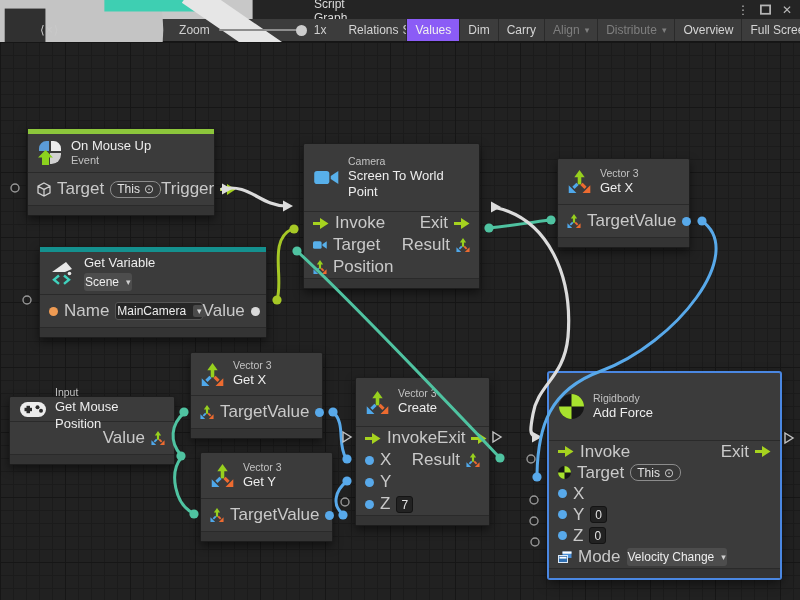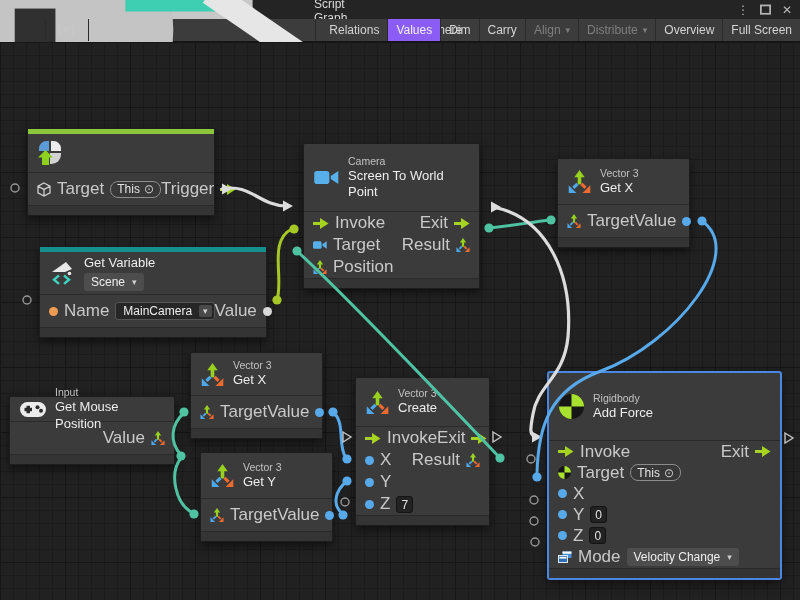--- a/index.html
+++ b/index.html
@@ -51,21 +51,21 @@
   .rl,.rr{display:flex;align-items:center;gap:6px;}
   .tok-text{font-size:17px;color:#c9c9c9;white-space:nowrap;}
   .tok-dot{width:9px;height:9px;border-radius:50%;flex:0 0 auto;}
   .tok-icon{display:flex;align-items:center;justify-content:center;flex:0 0 auto;}
   .nfooter{height:10px;background:#343434;border-top:1px solid #2a2a2a;}
   .pill{display:inline-flex;align-items:center;gap:4px;border:1px solid #8c8c8c;border-radius:8px;
         background:#383838;padding:0 6px;height:17px;font-size:12px;color:#e2e2e2;}
   .pill::after{content:"⊙";color:#c6c6c6;font-size:12px;line-height:1;}
   .field{display:inline-block;background:#222;border:1px solid #141414;border-radius:3px;min-width:16px;
          padding:0 4px;height:17px;line-height:16px;font-size:12px;color:#e2e2e2;text-align:center;}
-  .select{display:inline-flex;align-items:center;background:#4d4d4d;border-radius:3px;padding:0 7px;height:18px;
+  .select{display:inline-flex;align-items:center;background:#4d4d4d;border-radius:3px;padding:0 1px;height:18px;
           font-size:12px;color:#eee;white-space:nowrap;}
   .select::after{content:"▾";font-size:9px;margin-left:7px;color:#cfcfcf;}
   .select.dark{background:#262626;border:1px solid #555;}
   .select.dark::after{background:#4a4a4a;margin:0 -5px 0 7px;padding:1px 4px;border-radius:2px;}
 </style>
 </head>
 <body>
 
 <div id="stage">
   <div id="tabbar">
@@ -123,20 +123,27 @@
       <span class="tok-icon">
           <svg width="100%" height="100%" viewBox="0 0 16 14" preserveAspectRatio="xMidYMid meet">
             <rect x="0.5" y="0.5" width="5.5" height="5.5" fill="#3ecfb2"></rect>
             <path d="M5 5l8 5.5M6 4l6-1.5" stroke="#e6e6e6" stroke-width="1.3" fill="none"></path>
             <circle cx="13.3" cy="10.8" r="2" fill="#e6e6e6"></circle>
             <circle cx="12.6" cy="2.2" r="1.5" fill="#e6e6e6"></circle>
           </svg>
         </span>
       <span>Sphere</span>
     </div>
+    <div id="zoomgrp">
+      <span>Zoom</span>
+      <div id="slider">
+        <div id="knob"></div>
+      </div>
+      <span>1x</span>
+    </div>
     <div class="tsep"></div>
     <div id="toolbtns">
         <div class="tbtn">Relations</div>
         <div class="tsep"></div>
         <div class="tbtn active">Values</div>
         <div class="tsep"></div>
         <div class="tbtn">Dim</div>
         <div class="tsep"></div>
         <div class="tbtn">Carry</div>
         <div class="tsep"></div>
@@ -156,20 +163,24 @@
           <div class="accentbar" style="background: rgb(140, 198, 59);"></div>
           <div class="nheader" style="height: 39px;">
             <span class="tok-icon" style="width: 24px; height: 25px;">
               <svg width="100%" height="100%" viewBox="0 0 24 25" preserveAspectRatio="xMidYMid meet">
                 <path d="M11 0H8.5A7.5 7.5 0 0 0 1 7.5V10h10z" fill="#5b9bd7"></path>
                 <path d="M13 0h2.5A7.5 7.5 0 0 1 23 7.5V10H13z" fill="#ececec"></path>
                 <path d="M23 12v1.5A9.5 9.5 0 0 1 13.5 23H12V12z" fill="#d2d2d2"></path>
                 <path d="M7.5 9L0 16.5h4V24h7v-7.5h4z" fill="#8cd21e"></path>
               </svg>
             </span>
+            <div class="htext">
+              <span class="htitle">On Mouse Up</span>
+              <span class="hsub">Event</span>
+            </div>
           </div>
           <div class="nrow" style="height: 32px;">
             <div class="rl">
               <span class="tok-icon" style="width: 14px; height: 15px;">
                 <svg width="100%" height="100%" viewBox="0 0 14 15" preserveAspectRatio="xMidYMid meet">
                   <path d="M7 1l6 3.2v6.6L7 14l-6-3.2V4.2z M1 4.2L7 7.4l6-3.2 M7 7.4V14" fill="none" stroke="#cfcfcf" stroke-width="1.3"></path>
                 </svg>
               </span>
               <span class="tok-text">Target</span>
               <span class="pill">

